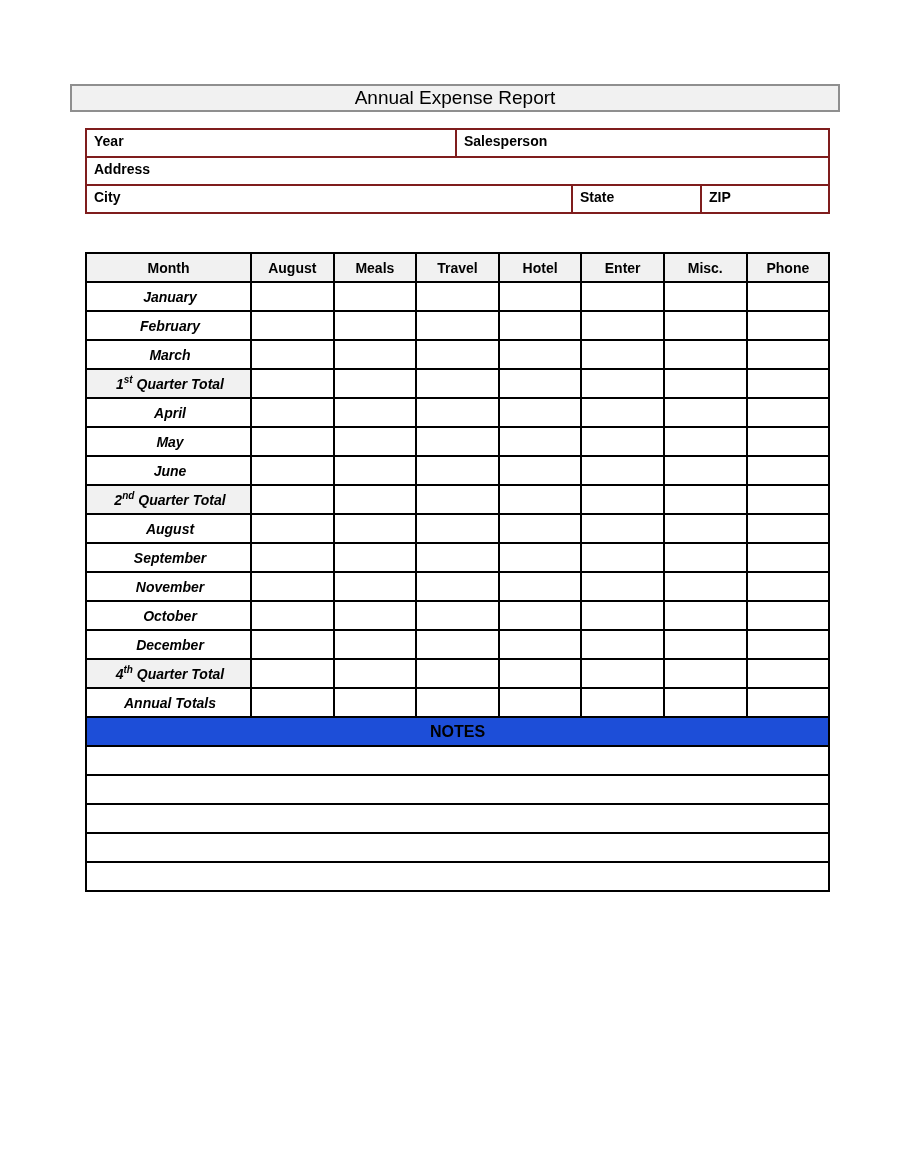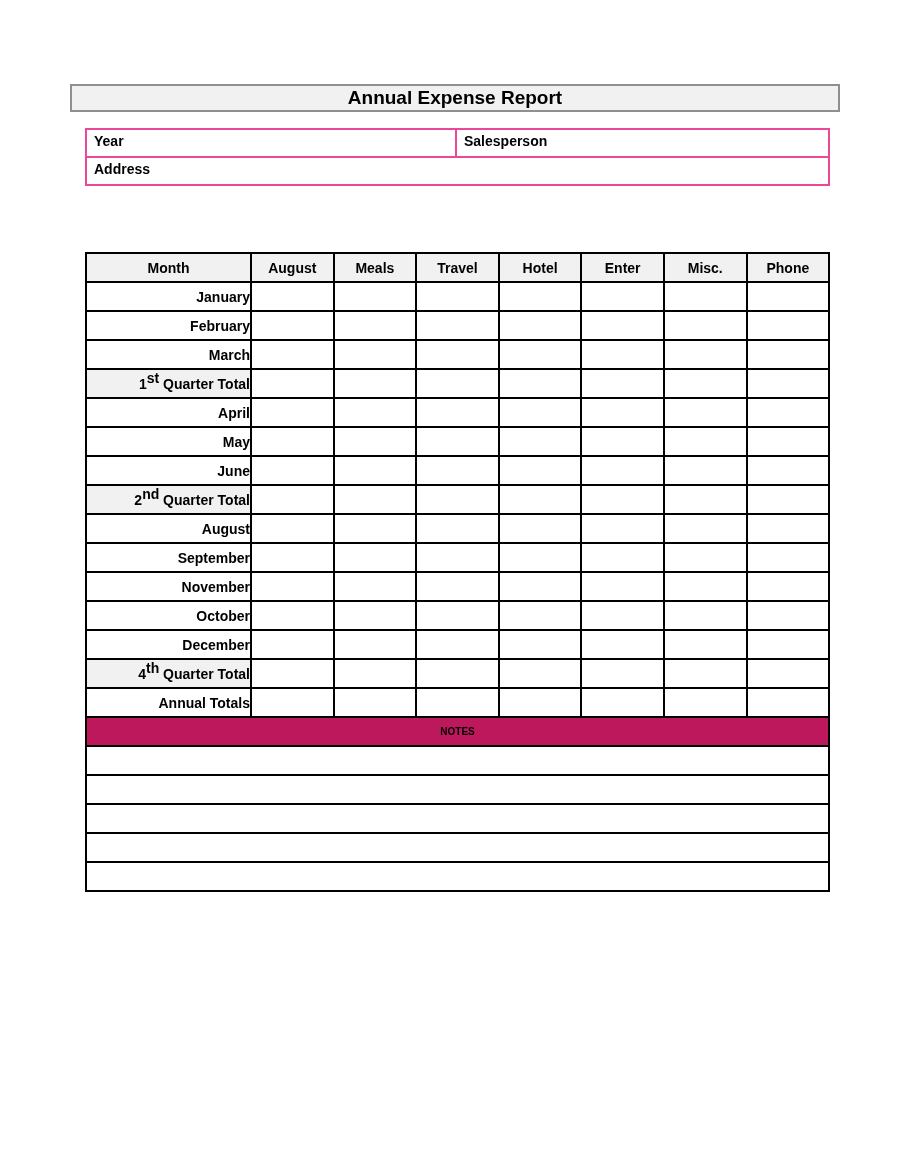--- a/index.html
+++ b/index.html
@@ -10,31 +10,31 @@
     background:#ffffff;
     font-family:"Liberation Sans", sans-serif;
     color:#000000;
   }
   .title-bar {
     position:absolute; left:70px; top:84px;
     width:770px; height:28px;
     background:#f1f1f1;
     border:2px solid #8f8f8f;
     text-align:center;
-    font-weight:bold;
+    font-weight:normal;
     font-size:19px;
     line-height:24px;
   }
   table { border-collapse:collapse; table-layout:fixed; }
   .info-table {
     position:absolute; left:85px; top:128px;
     width:743px;
   }
   .info-table td {
-    border:2px solid #ec4899;
+    border:2px solid #7f1d1d;
     vertical-align:top;
     padding:3px 4px 0 7px;
     height:28px;
     font-weight:bold;
     font-size:14px;
     background:#ffffff;
   }
   .expense-table {
     position:absolute; left:85px; top:252px;
     width:743px;
@@ -47,34 +47,35 @@
     font-weight:bold;
     background:#ffffff;
     overflow:hidden;
   }
   .expense-table th {
     background:#f1f1f1;
     text-align:center;
     vertical-align:middle;
   }
   .expense-table td.month-cell {
-    text-align:right;
+    text-align:center;
     padding-left:3px;
     vertical-align:middle;
+    font-style:italic;
   }
   .expense-table td.month-cell.shaded { background:#f1f1f1; }
   .expense-table td.value-cell { background:#ffffff; }
   .expense-table td.notes-header-cell {
-    background:#be185d;
+    background:#1d4ed8;
     text-align:center;
     vertical-align:middle;
-    font-size:10px;
+    font-size:16px;
   }
   .expense-table td.notes-line-cell { background:#ffffff; }
-  sup { font-size:14px; font-weight:bold; vertical-align:super; line-height:0; }
+  sup { font-size:10px; font-weight:bold; vertical-align:super; line-height:0; }
 </style>
 </head>
 <body>
 
 <div class="page">
 
   <div class="title-bar">
     <span>Annual Expense Report</span>
   </div>
 
@@ -90,20 +91,31 @@
       <td>
         <span>Year</span>
       </td>
       <td colspan="3">
         <span>Salesperson</span>
       </td>
     </tr>
     <tr>
       <td colspan="4">
         <span>Address</span>
+      </td>
+    </tr>
+    <tr>
+      <td colspan="2">
+        <span>City</span>
+      </td>
+      <td>
+        <span>State</span>
+      </td>
+      <td>
+        <span>ZIP</span>
       </td>
     </tr>
   </tbody>
     </table>
 
   <table class="expense-table">
     <colgroup>
       <col style="width:165px">
       <col style="width:82.6px">
         <col style="width:82.6px">

